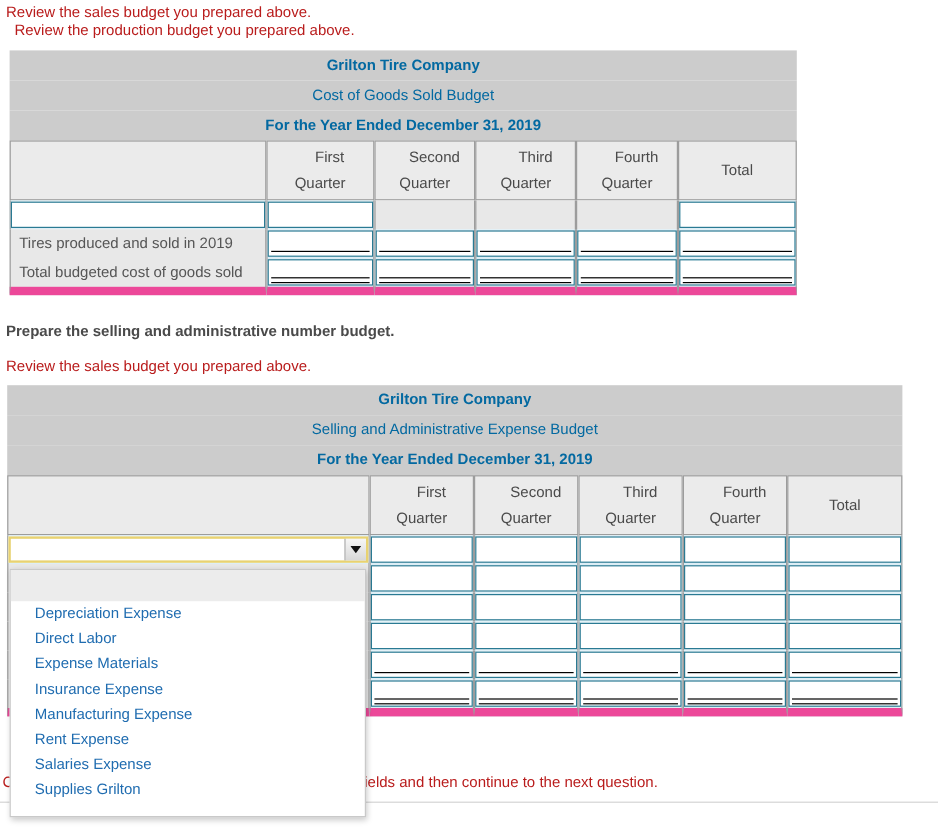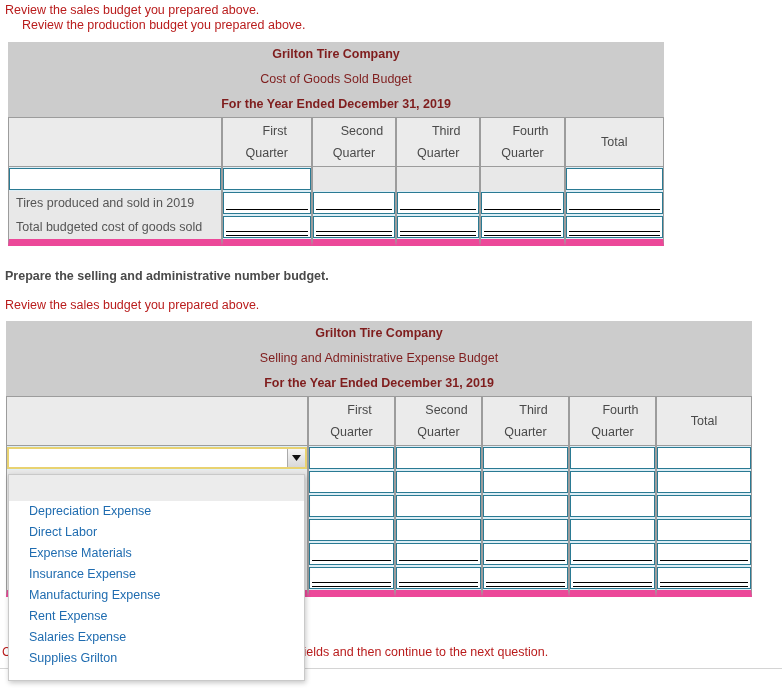--- a/index.html
+++ b/index.html
@@ -23,21 +23,21 @@
   
   .instr {
     font-size: 12.5px;
     color: #b91c1c;
     line-height: 15px;
     white-space: nowrap;
   }
   .instr.bold { font-weight: bold; color: #4a4a4a; }
 
   .line-a { position: absolute; left: 5px; top: 3px; }
-  .line-b { position: absolute; left: 22px; top: 18px; }
+  .line-b { position: absolute; left: 12px; top: 18px; }
   .line-c { position: absolute; left: 5px; top: 269px; }
   .line-d { position: absolute; left: 5px; top: 298px; }
   .line-e { position: absolute; left: 2px; top: 645px; }
 
   
   .budget {
     position: absolute;
     border-collapse: separate;
     border-spacing: 0;
     table-layout: fixed;
@@ -49,21 +49,21 @@
   .budget td, .budget th {
     padding: 0;
     margin: 0;
     vertical-align: middle;
     font-weight: normal;
   }
 
   
   .title-band {
     background: #cccccc;
-    color: #7f1d1d;
+    color: #0369a1;
     text-align: center;
     font-size: 12.5px;
     height: 25px;
     line-height: 25px;
     border: none;
   }
   .title-band.t1 { font-weight: bold; }
   .title-band.t2 { font-weight: normal; }
   .title-band.t3 { font-weight: bold; }
 

